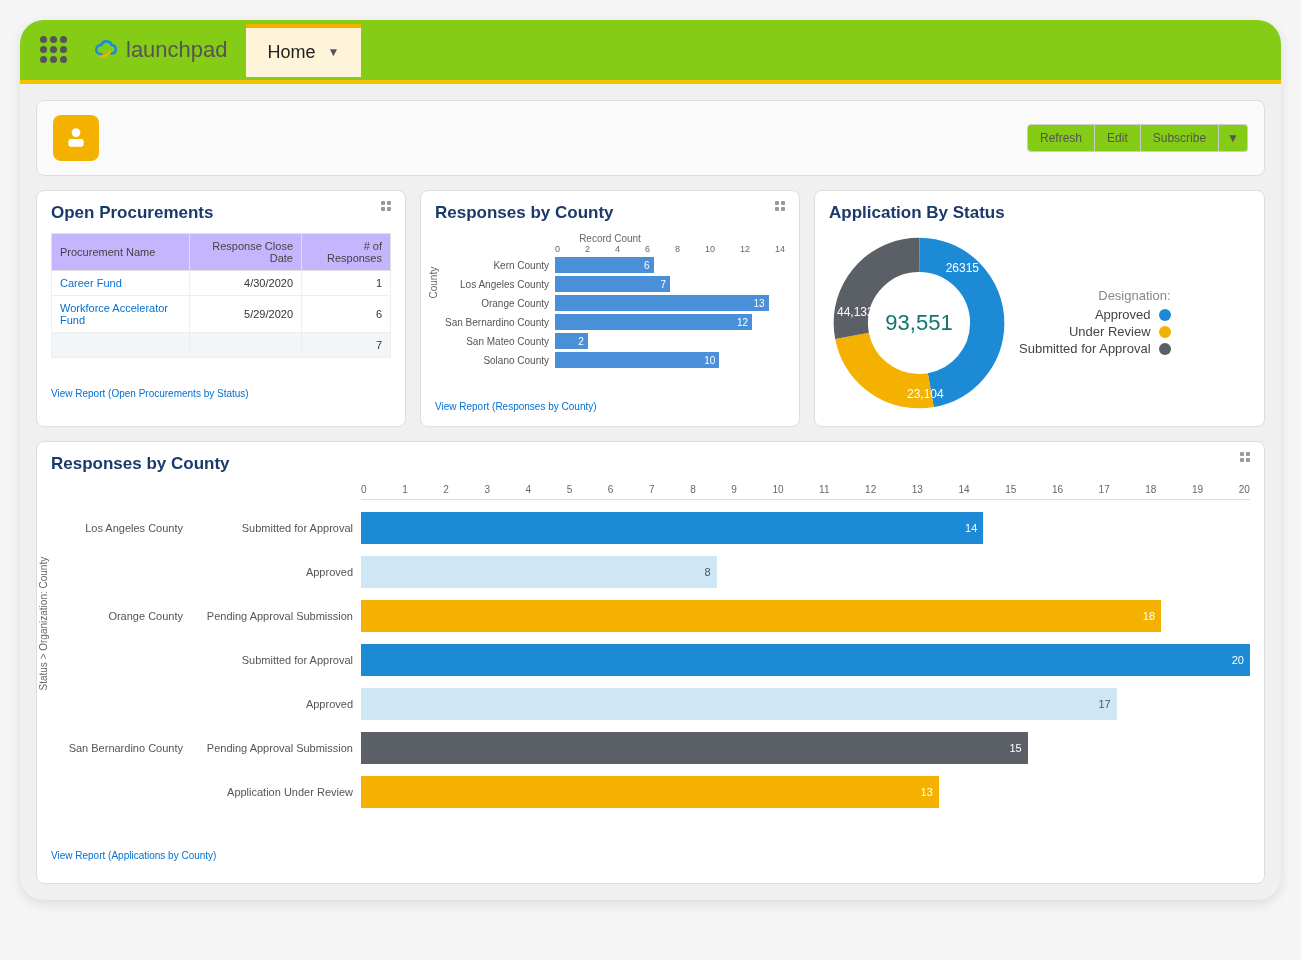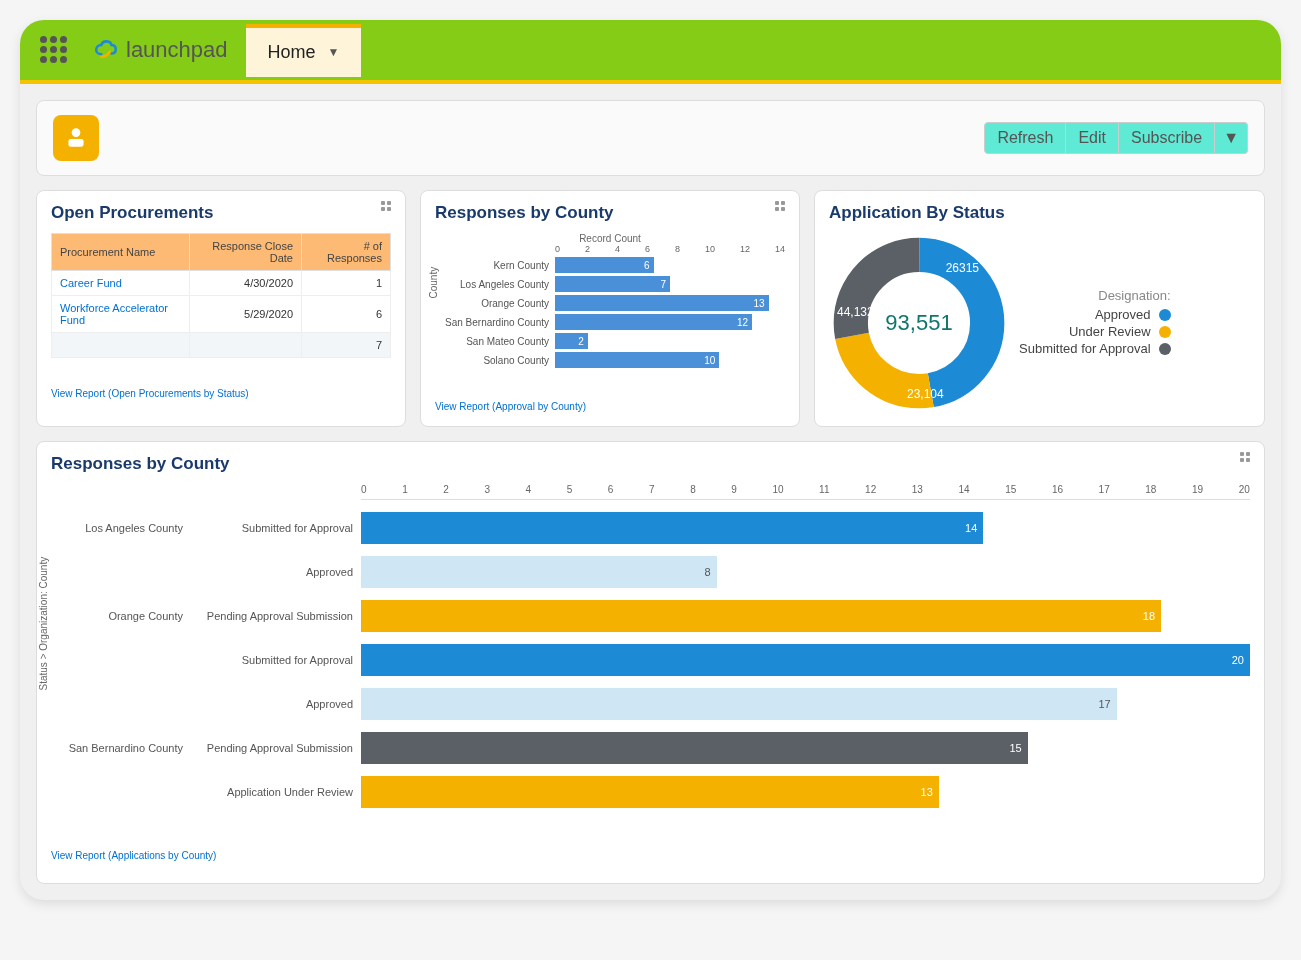--- a/index.html
+++ b/index.html
@@ -27,36 +27,36 @@
     display:flex; align-items:center; justify-content:space-between; padding:14px 16px;
   }
   .header-left { display:flex; align-items:center; gap:14px; }
   .header-icon {
     width:46px; height:46px; border-radius:8px; background:#f5b100; display:flex; align-items:center; justify-content:center;
   }
   .header-text .sub { font-size:12px; color:#888; }
   .header-text h1 { font-size:24px; color:#333; font-weight:700; margin-top:2px; }
   .header-actions { display:flex; }
   .header-actions button {
-    background:#5eead4; border:1px solid #ccc; font-size:16px; color:#555; padding:6px 12px; cursor:pointer;
+    background:#84cc16; border:1px solid #ccc; font-size:12px; color:#555; padding:6px 12px; cursor:pointer;
   }
   .header-actions button + button { border-left:none; }
   .header-actions button:first-child { border-radius:4px 0 0 4px; }
   .header-actions button:last-child { border-radius:0 4px 4px 0; padding:6px 8px; }
 
   
   .row3 { display:grid; grid-template-columns: 370px 380px 1fr; gap:14px; }
   .card { background:#fff; border:1px solid #ddd; border-radius:8px; padding:12px 14px; position:relative; }
   .card h2 { font-size:17px; color:#1a3a6b; font-weight:700; margin-bottom:10px; }
   .drag { position:absolute; top:10px; right:12px; width:12px; height:12px; display:grid; grid-template-columns:repeat(2,4px); grid-template-rows:repeat(2,4px); gap:2px; cursor:grab; }
   .drag span { background:#999; border-radius:1px; }
 
   
   table.open { width:100%; border-collapse:collapse; font-size:11px; }
-  table.open th { background:#fdba74; text-align:left; padding:6px 8px; color:#444; font-weight:400; border:1px solid #e0e0e0; }
+  table.open th { background:#c4b5fd; text-align:left; padding:6px 8px; color:#444; font-weight:400; border:1px solid #e0e0e0; }
   table.open td { padding:6px 8px; border:1px solid #eee; color:#333; }
   table.open td.link { color:#0070d2; cursor:pointer; }
   table.open td.r, table.open th.r { text-align:right; }
   table.open tr.total td { background:#f3f6f9; font-weight:400; }
 
   .footlink { color:#0070d2; font-size:10px; margin-top:30px; display:inline-block; cursor:pointer; }
 
   
   .axis-title { text-align:center; font-size:10px; color:#666; }
   .xticks { display:flex; margin-left:120px; font-size:9px; color:#666; justify-content:space-between; }
@@ -229,21 +229,21 @@
                 <div class="bar" style="width:14.285714285714285%">2</div>
               </div>
             </div>
             <div class="bar-row">
               <div class="lbl">Solano County</div>
       <div class="track">
                 <div class="bar" style="width:71.42857142857143%">10</div>
               </div>
             </div>
           </div>
-        <a class="footlink">View Report (Approval by County)</a>
+        <a class="footlink">View Report (Responses by County)</a>
       </div>
 
       <div class="card donut-card">
         <h2>Application By Status</h2>
         <div class="donut-body">
           <div class="donut">
             <svg viewBox="0 0 42 42">
 
               <circle cx="21" cy="21" r="15.915" fill="none" stroke="#1d8ad6" stroke-width="8" stroke-dasharray="47.2 52.8" stroke-dashoffset="25"></circle>
               <circle cx="21" cy="21" r="15.915" fill="none" stroke="#f5b100" stroke-width="8" stroke-dasharray="24.7 75.3" stroke-dashoffset="77.8"></circle>

